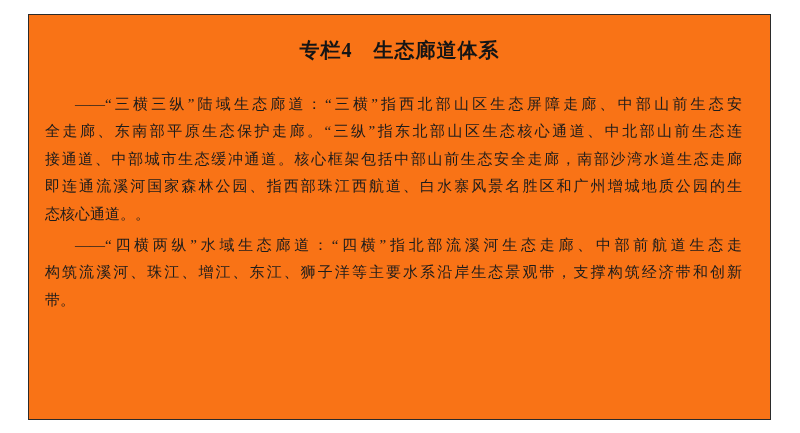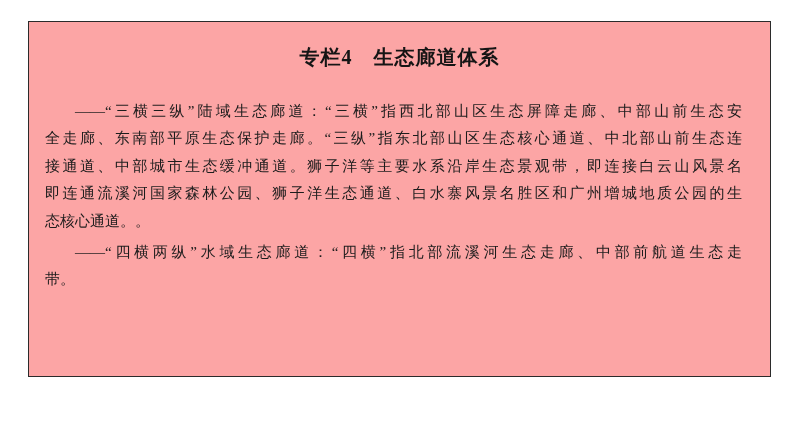--- a/index.html
+++ b/index.html
@@ -12,25 +12,25 @@
     width: 800px;
     height: 433px;
     background: #ffffff;
     font-family: "Liberation Serif", "DejaVu Serif", serif;
     color: #1c1c1c;
     overflow: hidden;
   }
   .panel {
     position: absolute;
     left: 28px;
-    top: 21px;
+    top: 14px;
     width: 743px;
-    height: 356px;
+    height: 406px;
     border: 1px solid #2b2b2b;
-    background: #fca5a5;
+    background: #f97316;
     box-sizing: border-box;
   }
   .panel-title {
     margin-top: 24px;
     text-align: center;
     font-weight: bold;
     font-size: 20px;
     line-height: 22px;
     letter-spacing: 1px;
     color: #151515;
@@ -65,23 +65,24 @@
 </head>
 <body>
 
 <div class="page">
   <div class="panel">
     <div class="panel-title">专栏4　生态廊道体系</div>
     <div class="panel-body">
       <p class="para">
         <span class="ln ind">——“三横三纵”陆域生态廊道：“三横”指西北部山区生态屏障走廊、中部山前生态安</span>
         <span class="ln">全走廊、东南部平原生态保护走廊。“三纵”指东北部山区生态核心通道、中北部山前生态连</span>
-        <span class="ln">接通道、中部城市生态缓冲通道。狮子洋等主要水系沿岸生态景观带，即连接白云山风景名</span>
-        <span class="ln">即连通流溪河国家森林公园、狮子洋生态通道、白水寨风景名胜区和广州增城地质公园的生</span>
+        <span class="ln">接通道、中部城市生态缓冲通道。核心框架包括中部山前生态安全走廊，南部沙湾水道生态走廊</span>
+        <span class="ln">即连通流溪河国家森林公园、指西部珠江西航道、白水寨风景名胜区和广州增城地质公园的生</span>
         <span class="ln end">态核心通道。。</span>
       </p>
       <p class="para">
         <span class="ln ind">——“四横两纵”水域生态廊道：“四横”指北部流溪河生态走廊、中部前航道生态走</span>
+        <span class="ln">构筑流溪河、珠江、增江、东江、狮子洋等主要水系沿岸生态景观带，支撑构筑经济带和创新</span>
         <span class="ln end">带。</span>
       </p>
     </div>
   </div>
 </div>
 
 </body></html>

